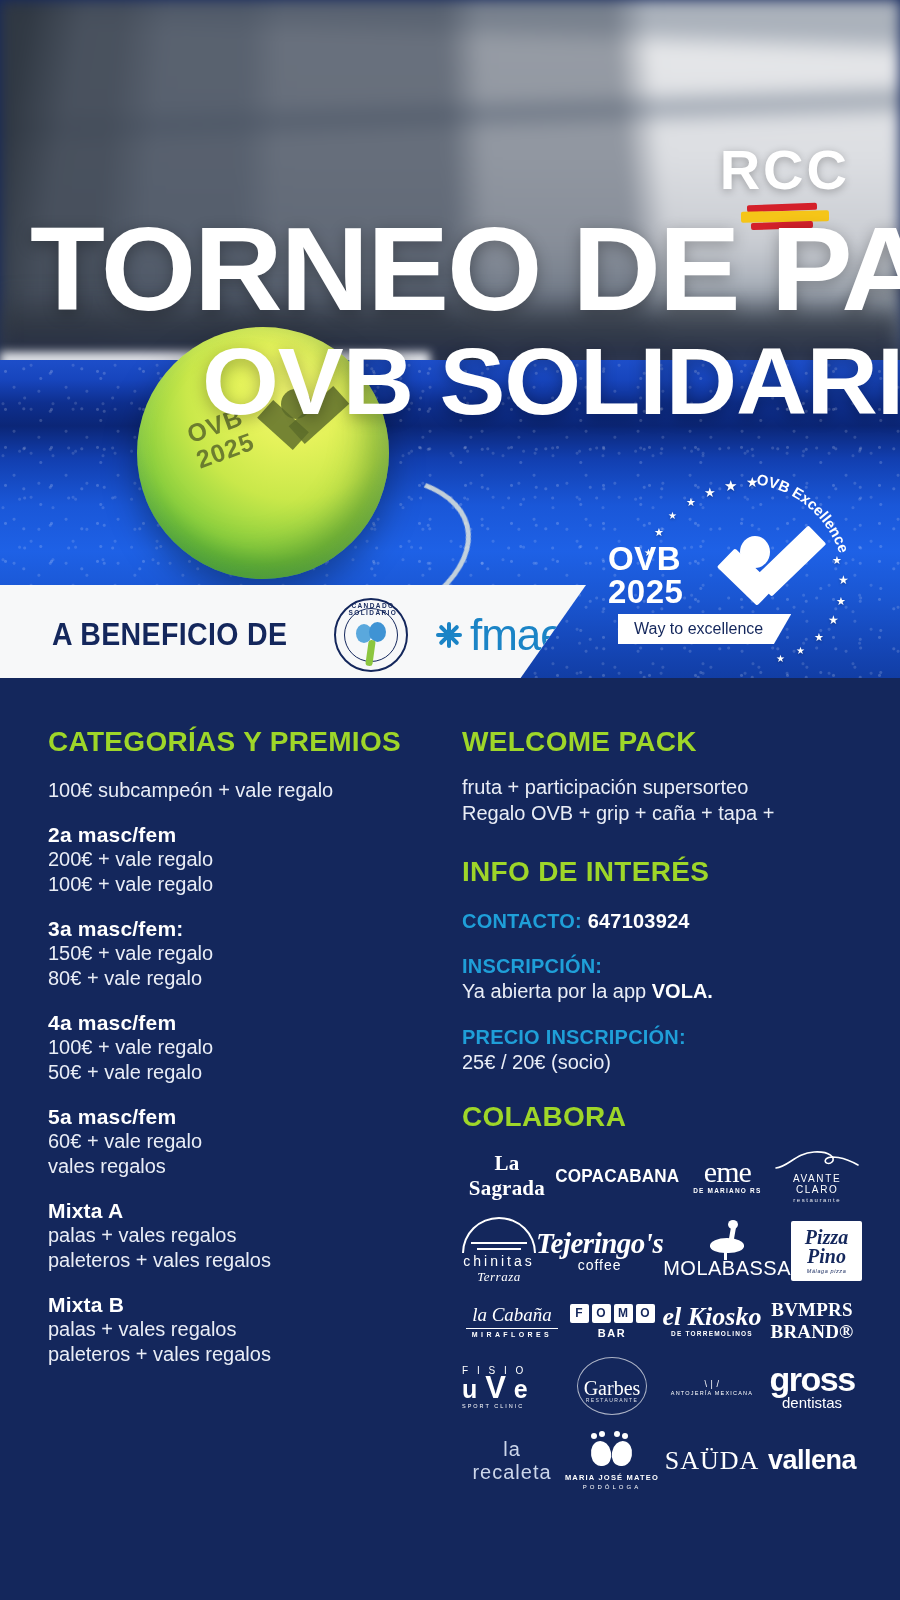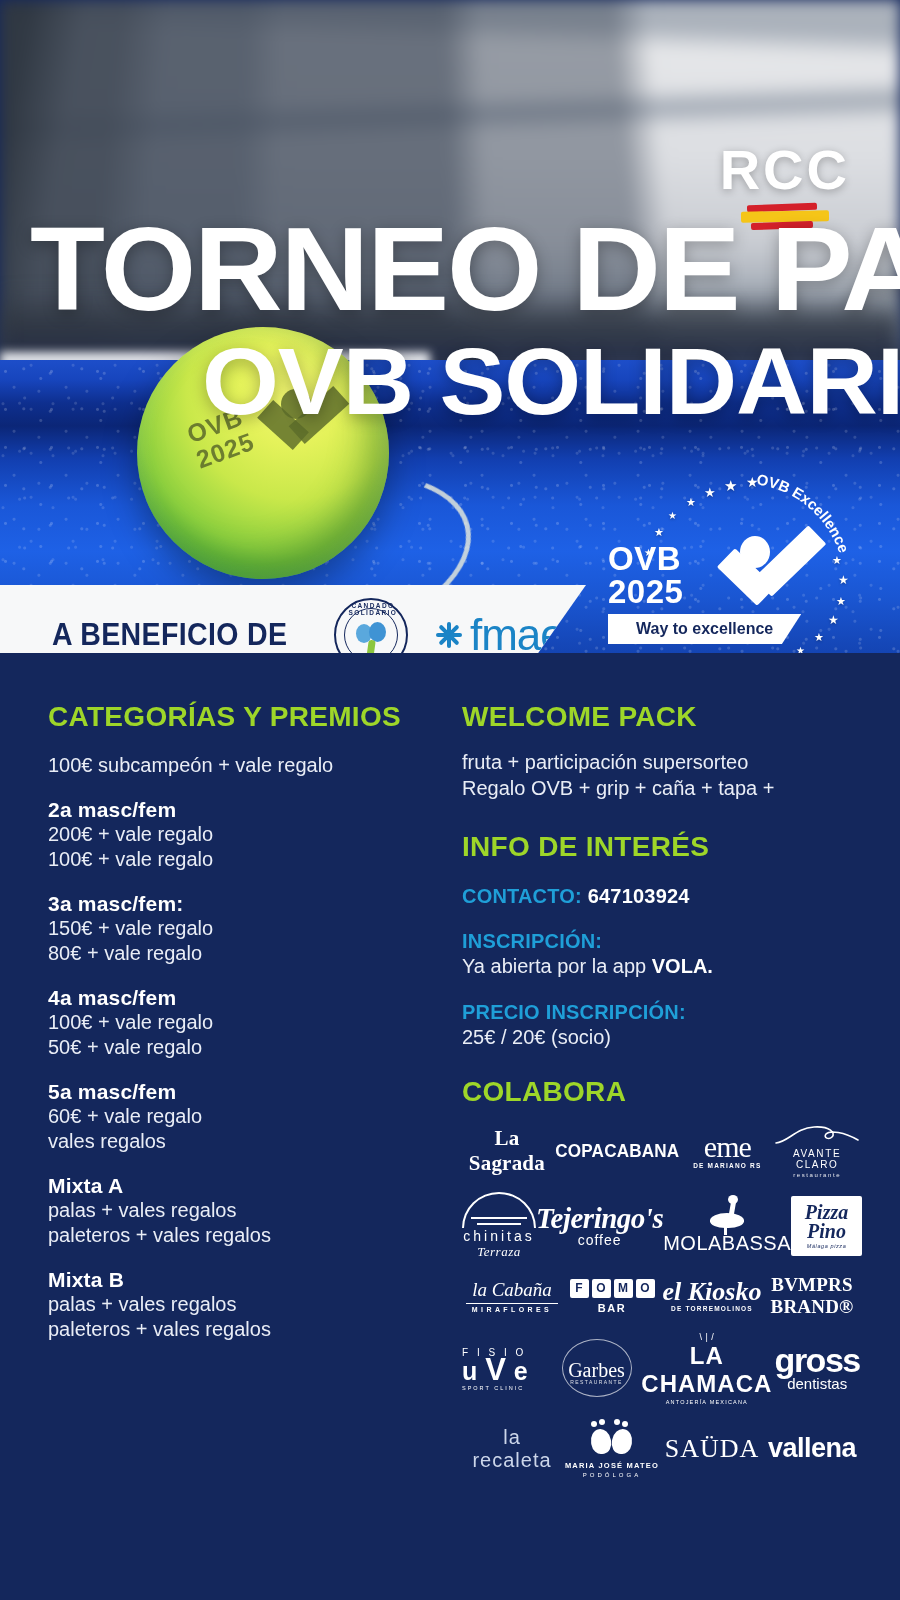--- a/index.html
+++ b/index.html
@@ -132,22 +132,22 @@
   .ovb-arc-text {
     position:absolute; left:0; top:0; width:270px; height:225px;
   }
   .ovb-arc-text text { fill:#fff; font-family:"Liberation Sans", sans-serif; font-size:15px; font-weight:700; }
   .ovb-mark { position:absolute; left:112px; top:80px; width:106px; height:90px; }
   .ovb-mark .m-dot { position:absolute; left:28px; top:0; width:30px; height:32px; border-radius:50%; background:#fff; }
   .ovb-mark .m-b1 { position:absolute; left:6px; top:28px; width:56px; height:26px; background:#fff; transform:rotate(44deg); border-radius:2px; }
   .ovb-mark .m-b2 { position:absolute; left:40px; top:12px; width:76px; height:26px; background:#fff; transform:rotate(-44deg); border-radius:2px; }
   .ovb-text { position:absolute; left:8px; top:86px; color:#fff; font-weight:700; font-size:33px; line-height:33px; letter-spacing:.5px; }
   .ovb-ribbon {
-    position:absolute; left:8px; top:158px; background:#fff; color:#14275c;
-    font-size:16px; font-weight:700; padding:6px 16px 6px 28px;
+    position:absolute; left:18px; top:158px; background:#fff; color:#14275c;
+    font-size:16px; font-weight:400; padding:6px 16px 6px 16px;
     clip-path: polygon(0 0, 100% 0, 90% 100%, 0 100%);
     padding-right:28px;
   }
 
   
   .beneficio {
     position:absolute; left:0; top:585px; width:586px; height:100px; background:#f7f8f9;
     clip-path: polygon(0 0, 100% 0, 88% 100%, 0 100%);
     display:flex; align-items:center; padding-left:52px; gap:26px;
   }
@@ -171,21 +171,21 @@
   }
   .fmaec { display:flex; align-items:center; gap:6px; }
   .fmaec-mark { position:relative; width:30px; height:30px; }
   .fmaec-mark i {
     position:absolute; left:13px; top:2px; width:4px; height:13px; border-radius:2px; background:#1b84c6;
     transform-origin:50% 13px;
   }
   .fmaec-word { color:#1b84c6; font-size:44px; font-weight:400; letter-spacing:-1px; line-height:44px; }
 
   
-  .content { position:absolute; left:0; top:653px; width:900px; height:910px; background:#14275c; }
+  .content { position:absolute; left:0; top:678px; width:900px; height:910px; background:#14275c; }
   .col-left { position:absolute; left:48px; top:48px; width:400px; }
   .col-right { position:absolute; left:462px; top:48px; width:400px; }
 
   .h-green {
     color:#9ed629; font-size:28px; font-weight:700; letter-spacing:.3px;
     font-family:"Liberation Sans", sans-serif; text-transform:uppercase;
   }
   .cat { margin-top:20px; }
   .cat-name { color:#fff; font-size:21px; font-weight:700; letter-spacing:.2px; }
   .cat-line { color:#e9edf6; font-size:20px; font-weight:300; line-height:25px; }
@@ -507,21 +507,20 @@
           </div>
           <div class="sp">
             <div class="garbes">
               <i></i>
               <b>Garbes</b>
               <u>RESTAURANTE</u>
             </div>
           </div>
           <div class="sp">
             <div class="chamaca-top">\ | /</div>
-            <div class="sp-chamaca">LA CHAMACA</div>
             <div class="sp-chamaca-sub">ANTOJERÍA MEXICANA</div>
           </div>
           <div class="sp">
             <div class="sp-gross">gross</div>
             <small style="display:block;font-size:15px;">dentistas</small>
           </div>
         </div>
 
         <div class="sp-row">
           <div class="sp">

